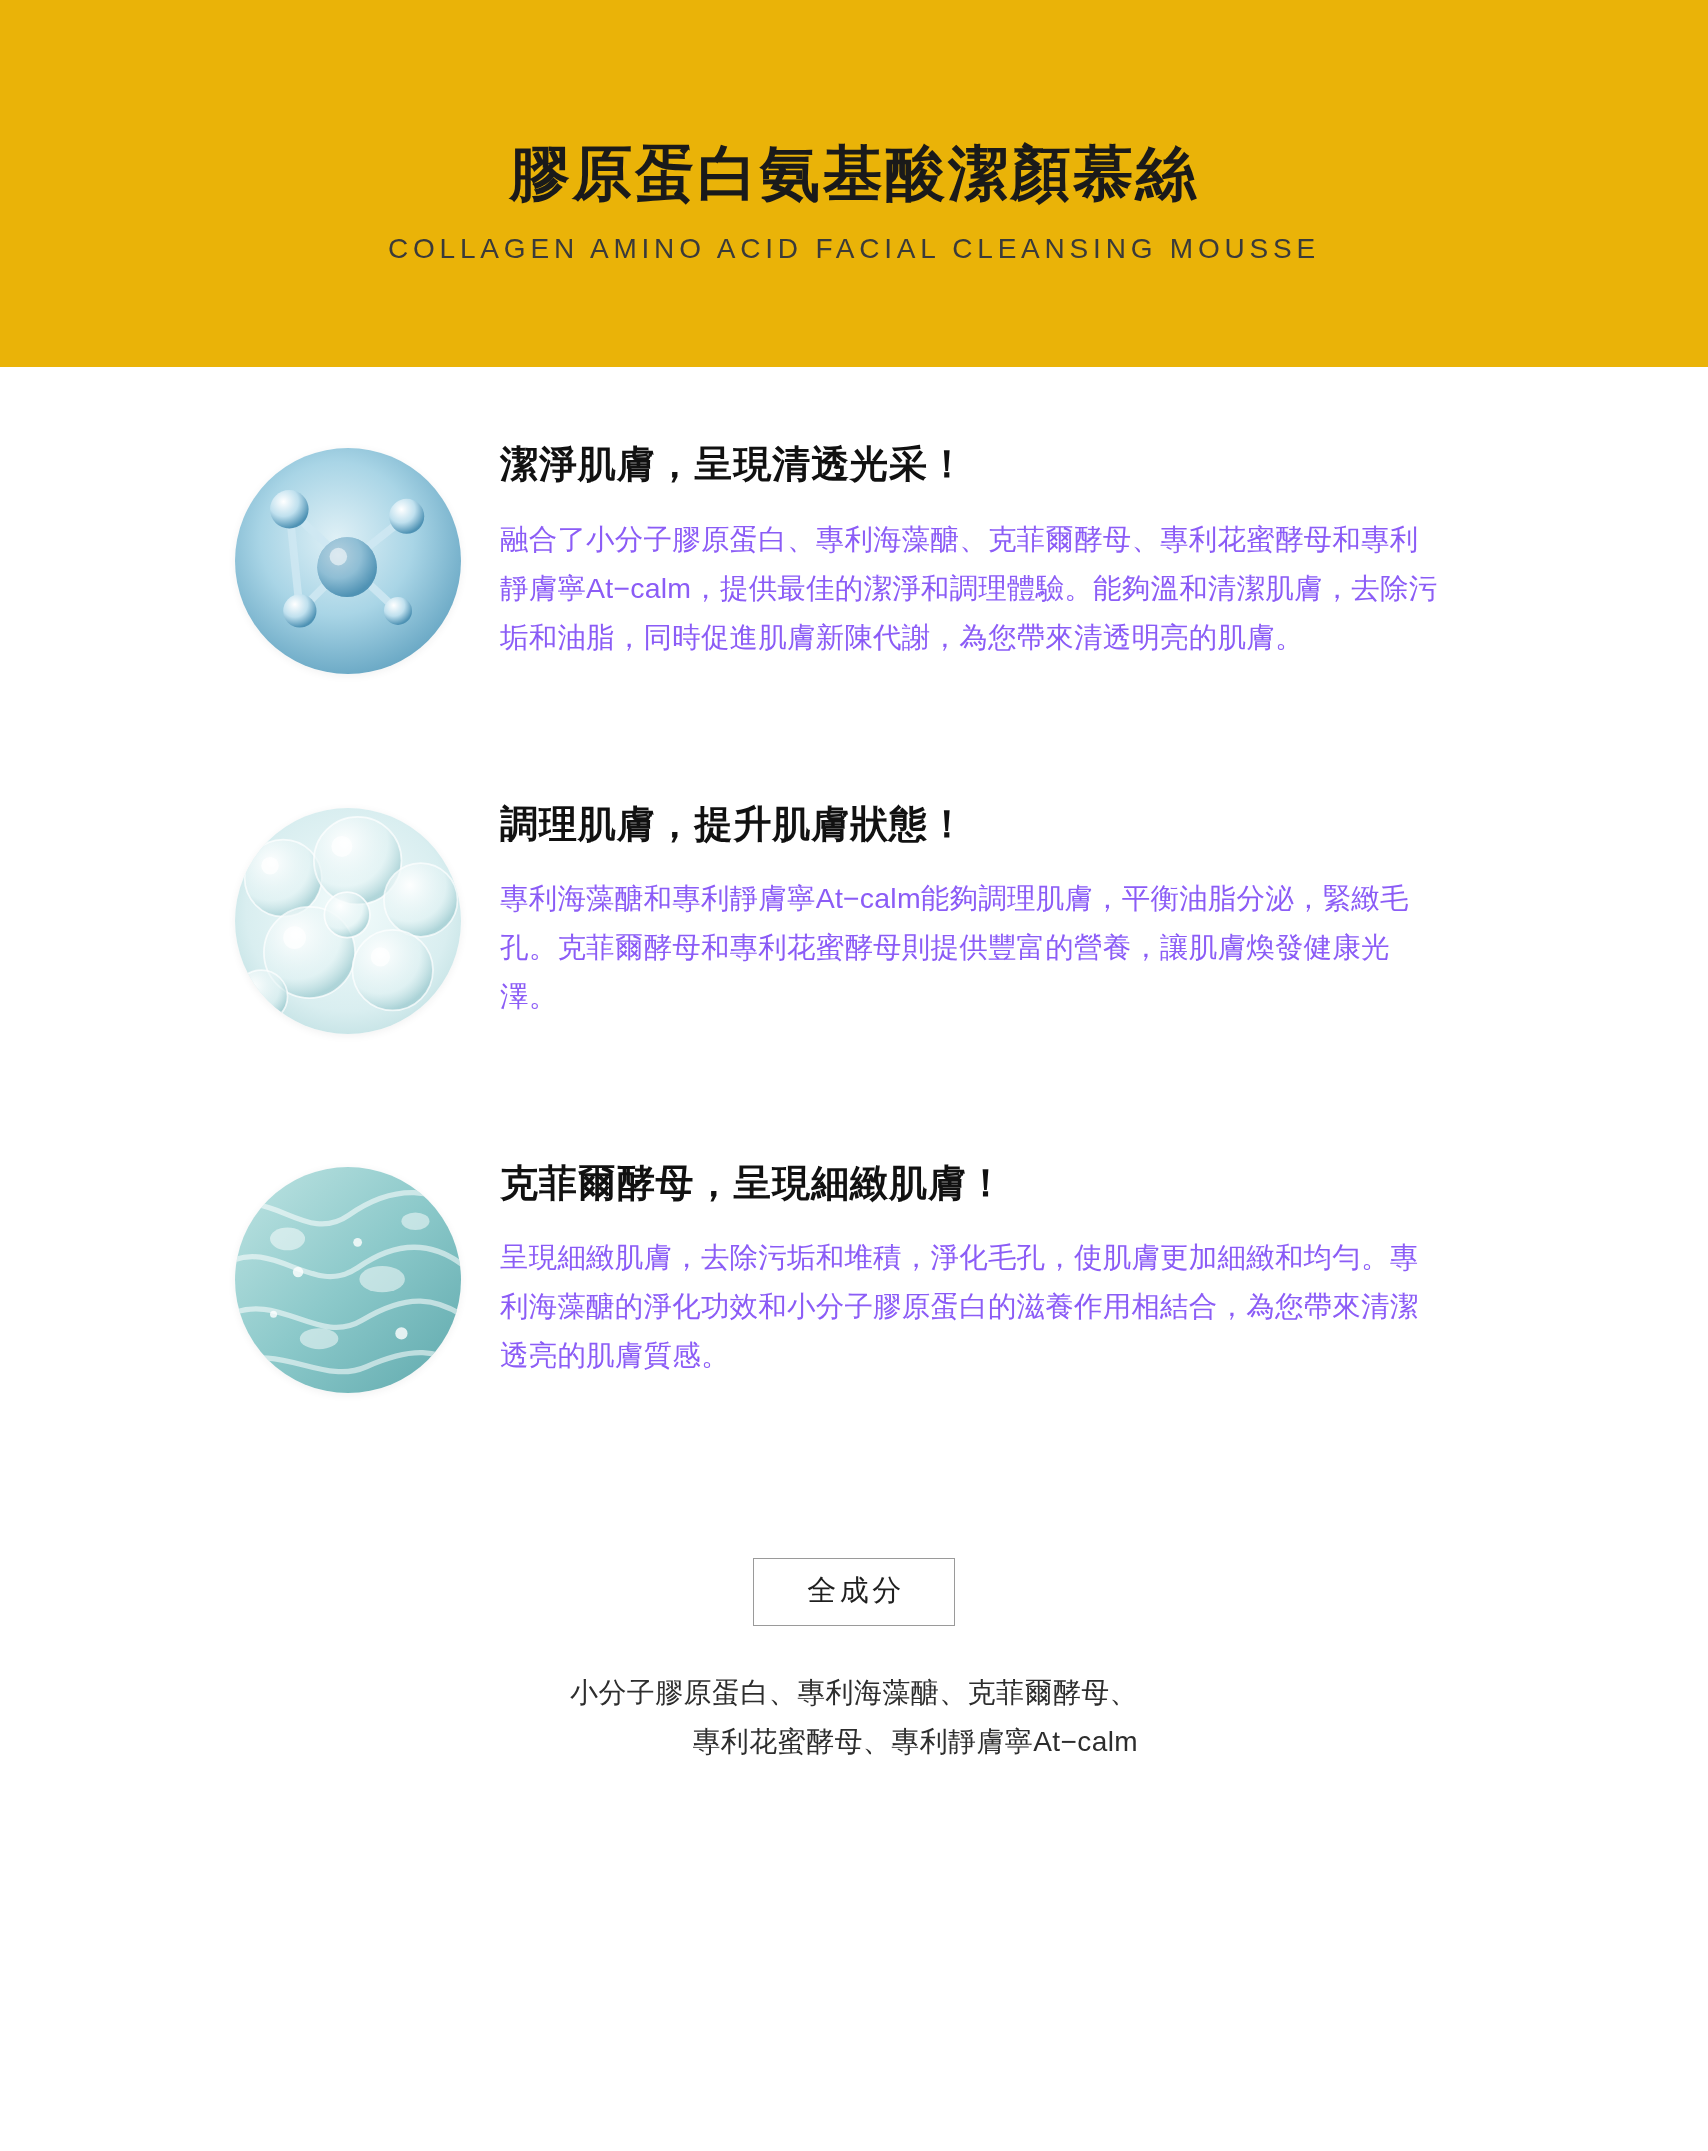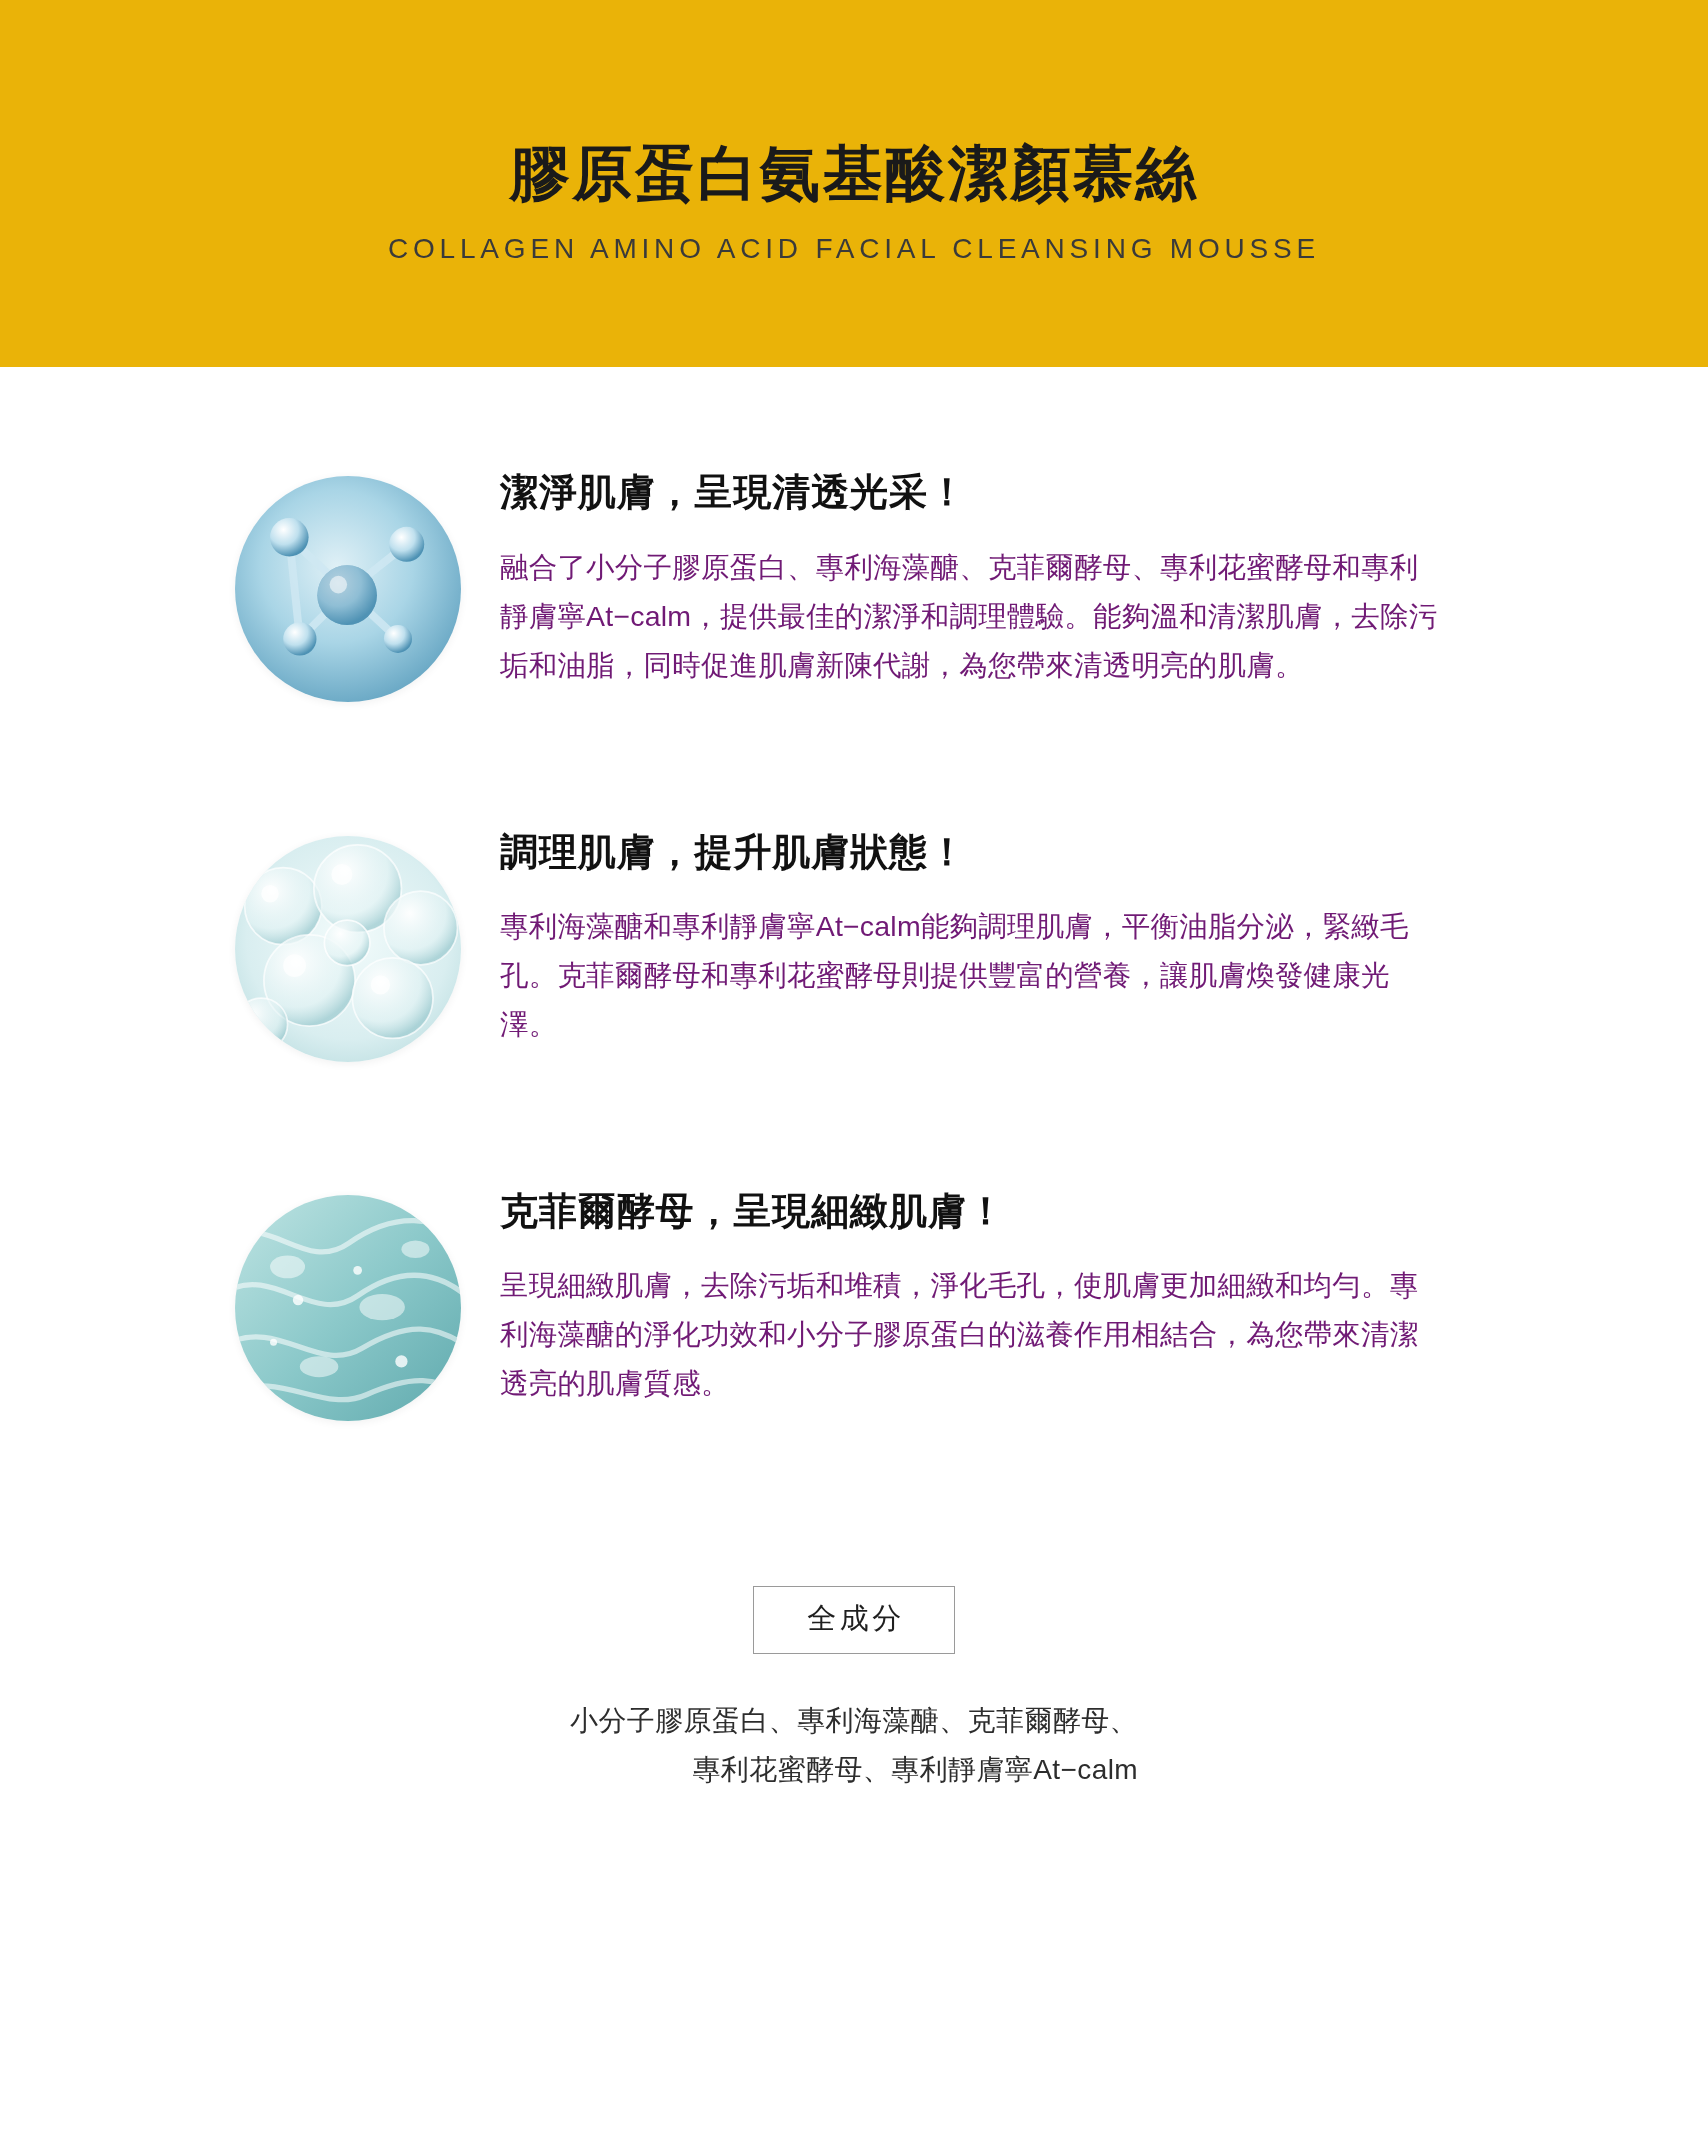--- a/index.html
+++ b/index.html
@@ -41,21 +41,21 @@
     font-weight: 400;
     letter-spacing: 4.8px;
     color: #3a3a3a;
     margin: 0;
     text-align: center;
     white-space: nowrap;
   }
 
   
   .features {
-    padding: 97px 0 0 0;
+    padding: 69px 0 0 0;
   }
   .feature-row {
     display: flex;
     align-items: flex-start;
     padding-left: 235px;
     padding-right: 97px;
     margin-bottom: 121px;
   }
   .feature-row:last-child { margin-bottom: 0; }
 
@@ -80,21 +80,21 @@
     font-size: 38px;
     font-weight: 700;
     letter-spacing: 0.9px;
     color: #111111;
     margin: 0 0 26px 0;
     line-height: 1.25;
   }
   .feature-body {
     font-size: 28.5px;
     line-height: 1.72;
-    color: #701a75;
+    color: #8b5cf6;
     margin: 0;
     letter-spacing: 0.2px;
     max-width: 944px;
   }
 
   
   .ingredients {
     margin-top: 165px;
     display: flex;
     flex-direction: column;

